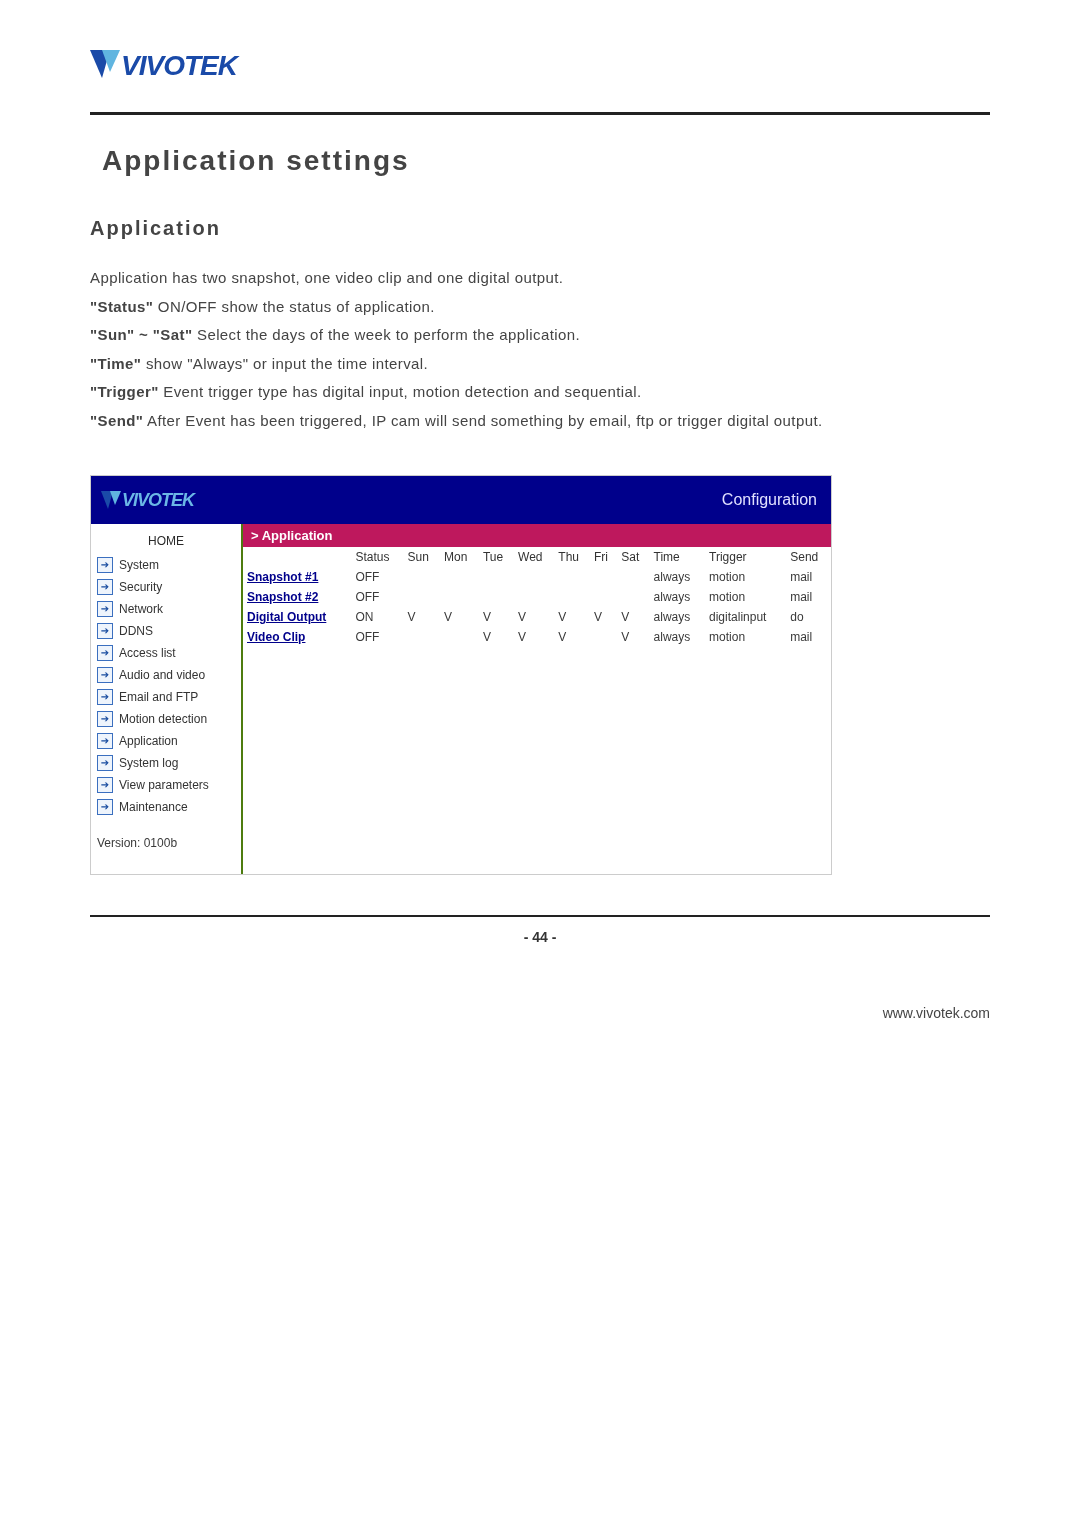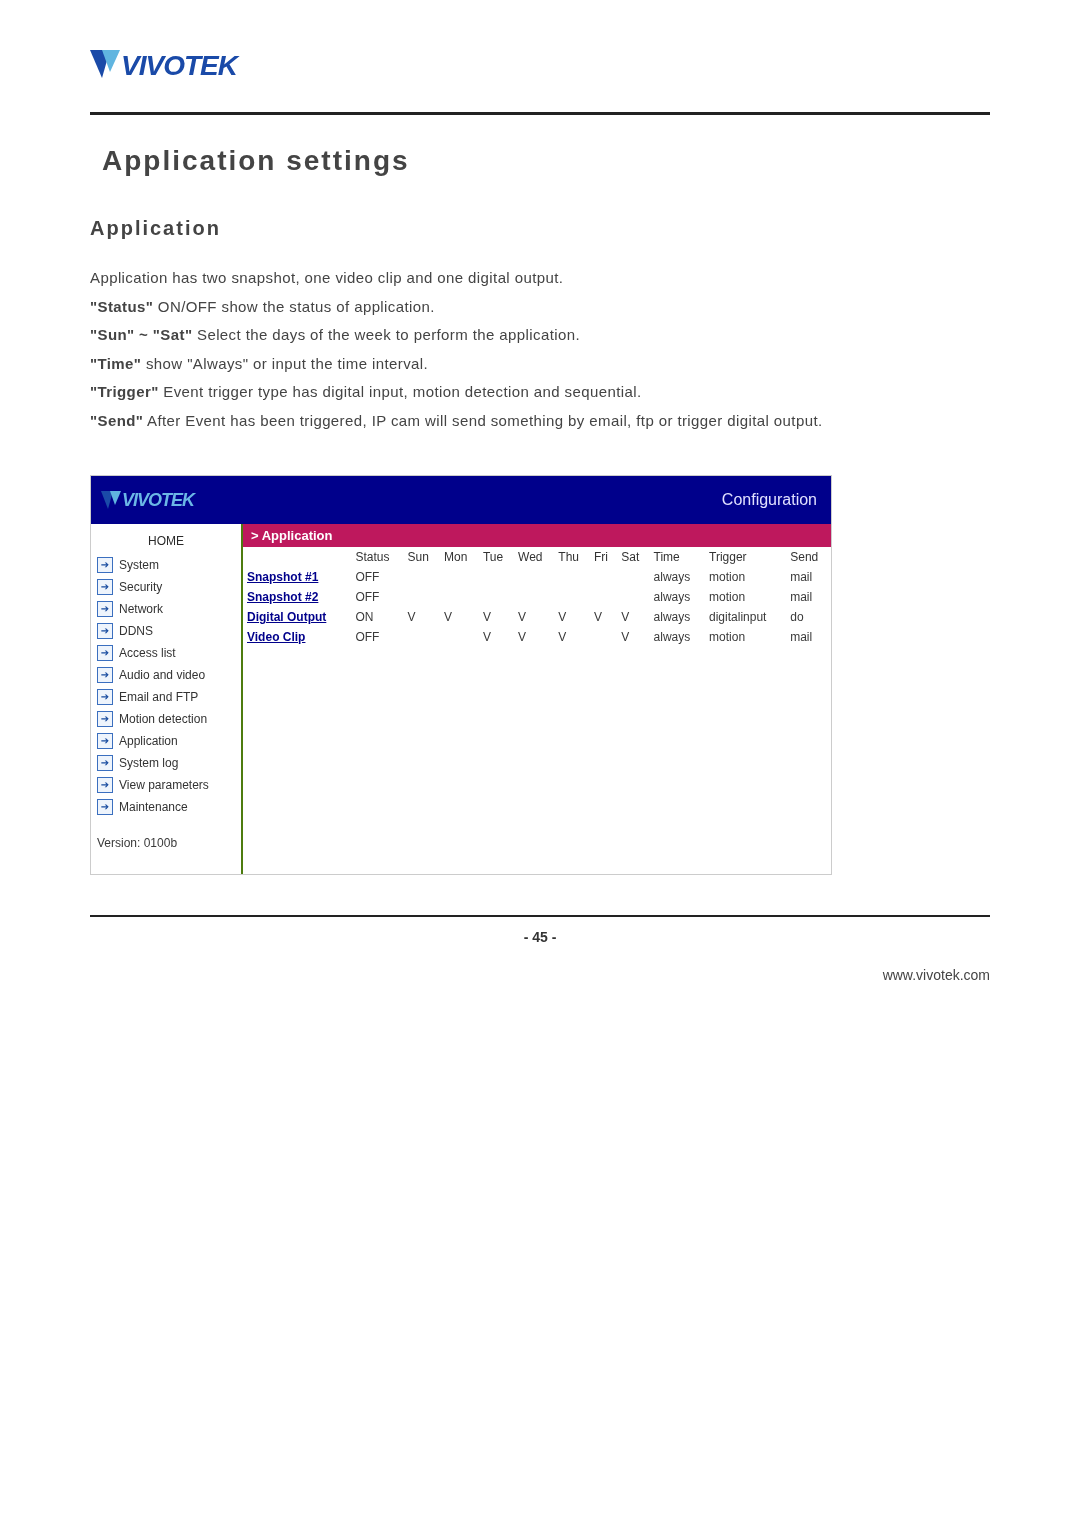--- a/index.html
+++ b/index.html
@@ -151,21 +151,21 @@
     text-align: center;
     font-size: 14px;
     font-weight: bold;
     color: #333;
     margin-top: 12px;
   }
   .footer-url {
     text-align: right;
     font-size: 14px;
     color: #444;
-    margin-top: 22px;
+    margin-top: 60px;
   }
   
   .vlogo {
     display: inline-flex;
     align-items: flex-end;
     gap: 3px;
   }
   .vlogo .mark {
     position: relative;
     width: 28px;
@@ -375,16 +375,16 @@
               <td>motion</td>
               <td>mail</td>
             </tr>
           </tbody>
         </table>
       </div>
     </div>
   </div>
 
   <hr class="hr-bottom">
-  <div class="page-num">- 45 -</div>
+  <div class="page-num">- 44 -</div>
   <div class="footer-url">www.vivotek.com</div>
 
 </div>
 
 </body></html>

